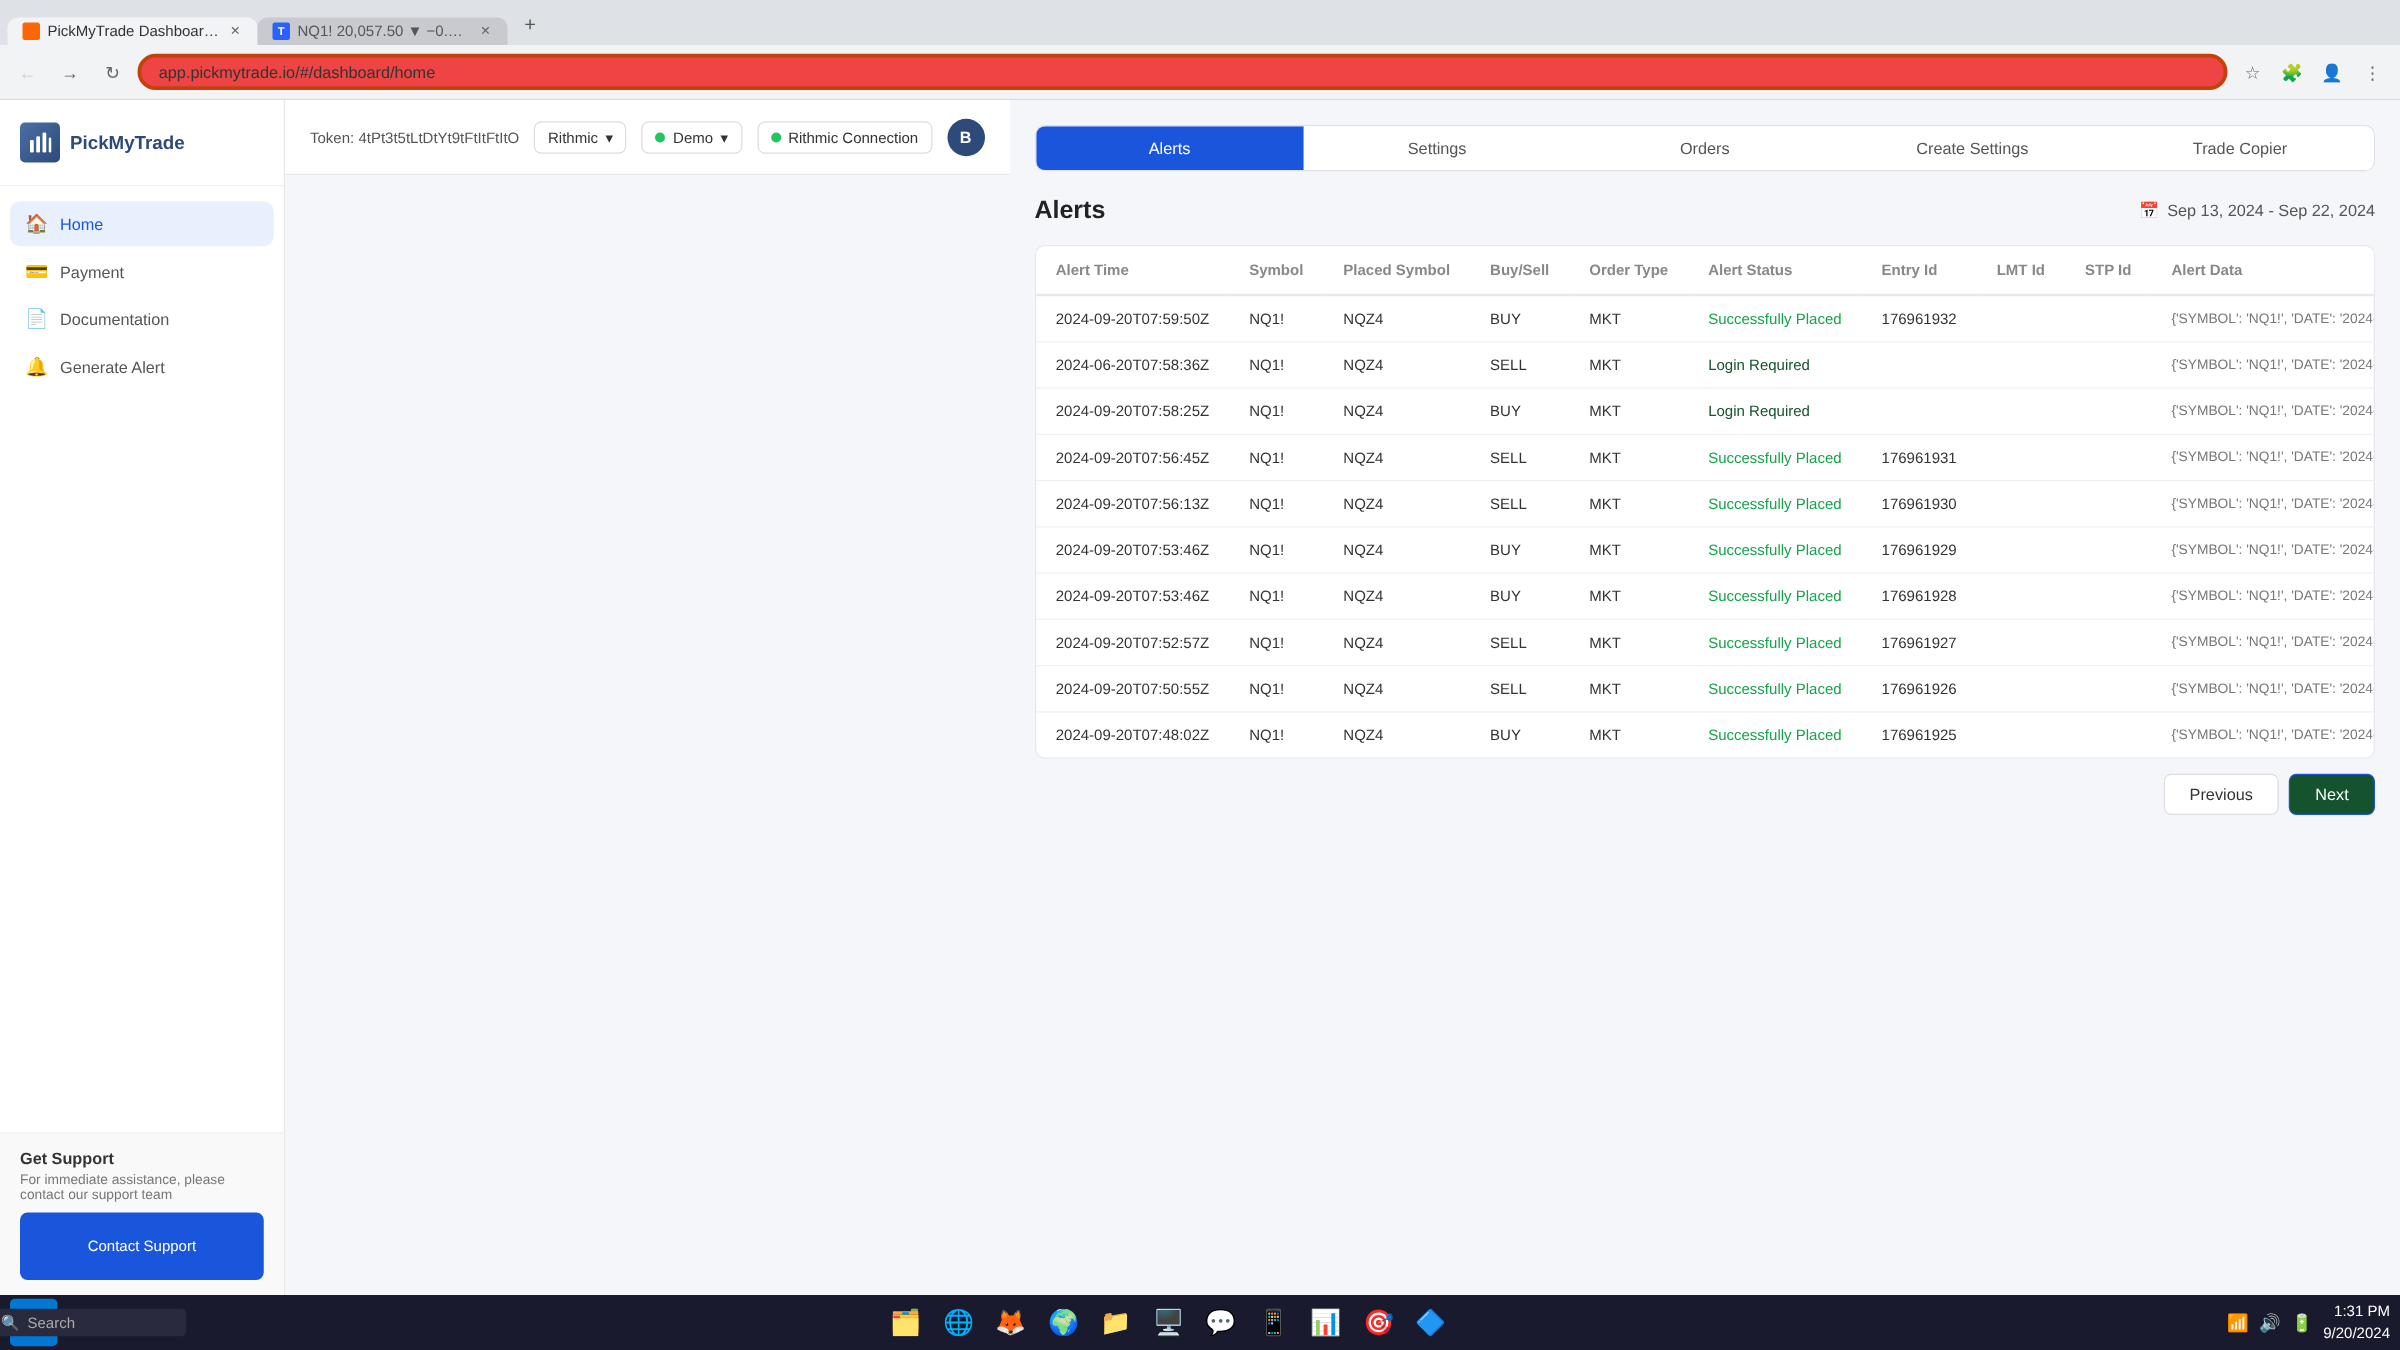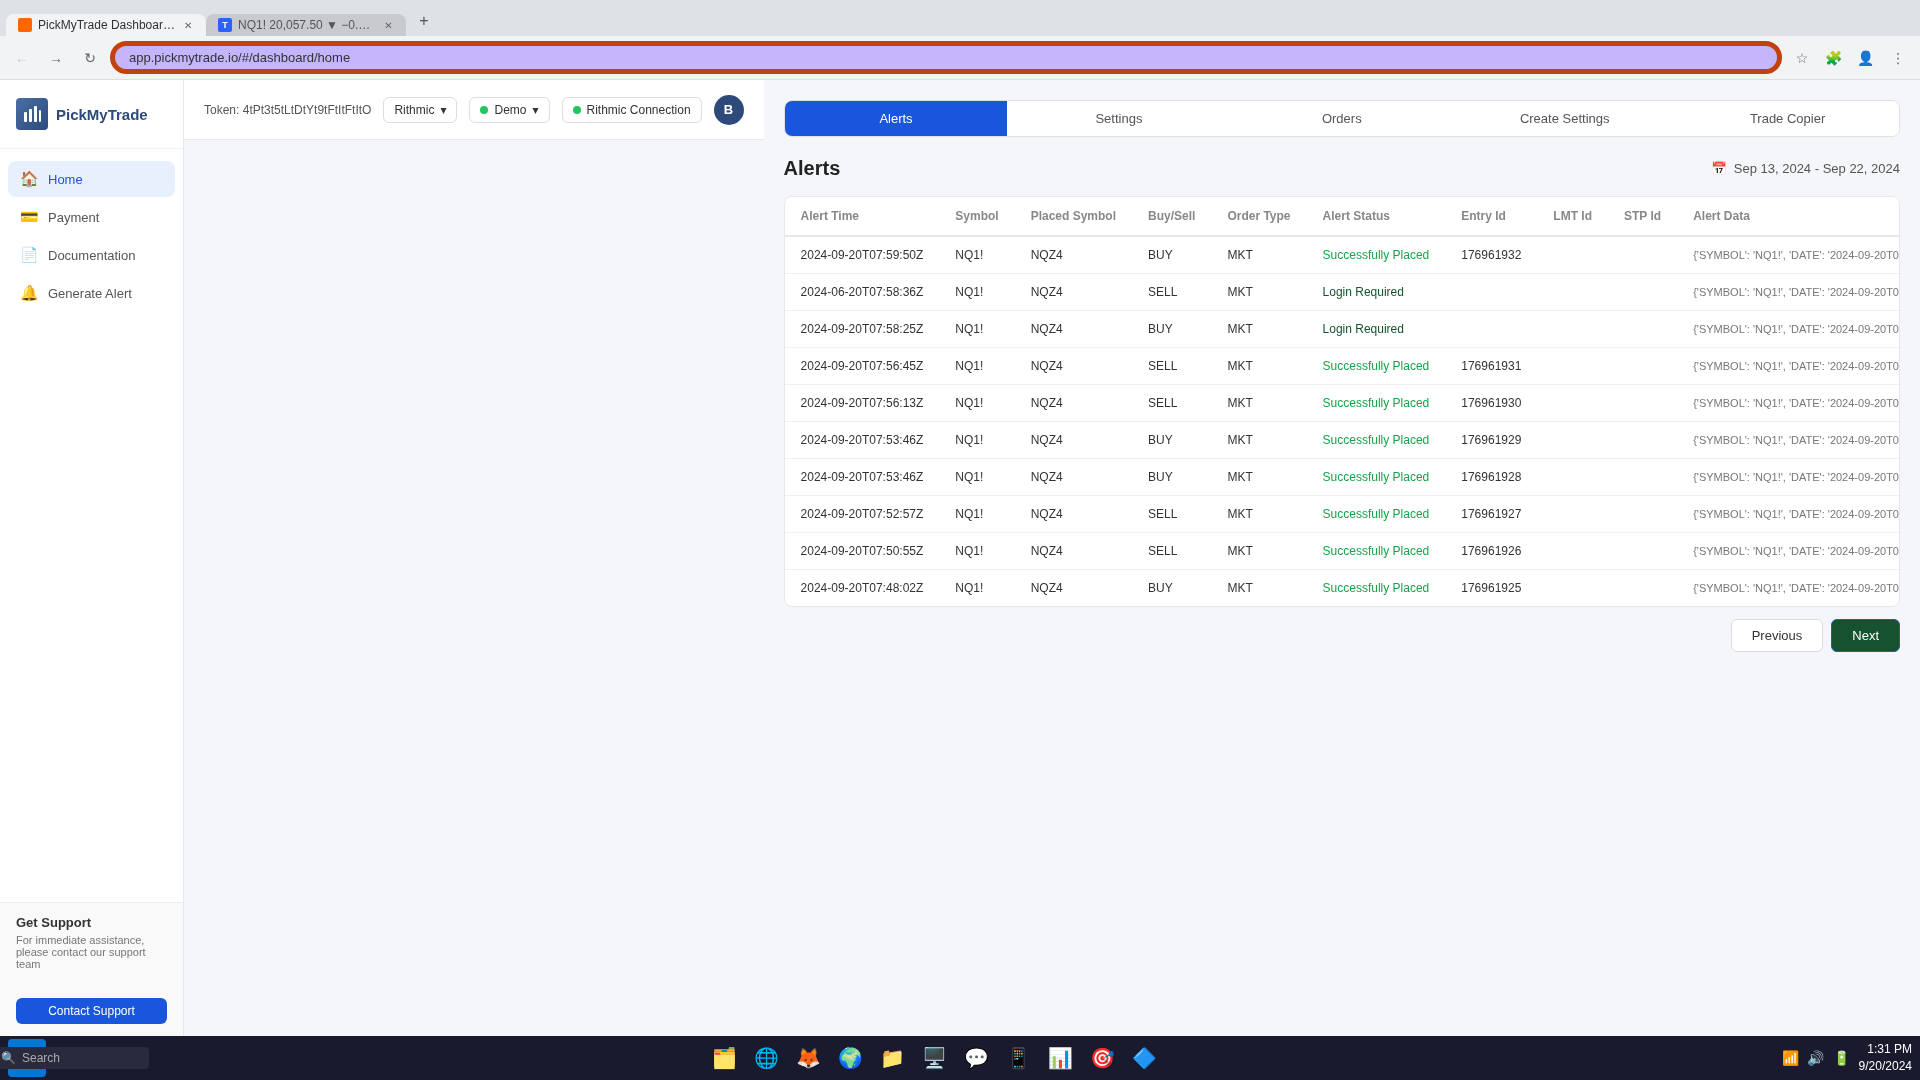--- a/index.html
+++ b/index.html
@@ -12,40 +12,40 @@
     .browser-tab.active { background: #f1f3f4; }
     .browser-tab.inactive { background: #c8cad0; color: #555; }
     .tab-favicon { width: 14px; height: 14px; background: #4285f4; border-radius: 50%; flex-shrink: 0; }
     .tab-favicon.orange { background: #ff6600; border-radius: 2px; }
     .tab-close { width: 14px; height: 14px; cursor: pointer; display: flex; align-items: center; justify-content: center; border-radius: 50%; font-size: 10px; color: #666; }
     .tab-new { width: 28px; height: 28px; display: flex; align-items: center; justify-content: center; border-radius: 50%; cursor: pointer; font-size: 16px; color: #555; margin-left: 4px; align-self: center; }
 
     .browser-toolbar { background: #f1f3f4; display: flex; align-items: center; padding: 4px 8px; gap: 6px; height: 44px; border-bottom: 1px solid #ddd; }
     .nav-btn { width: 28px; height: 28px; border-radius: 50%; display: flex; align-items: center; justify-content: center; cursor: pointer; color: #666; font-size: 14px; border: none; background: none; }
     .nav-btn.disabled { color: #ccc; cursor: default; }
-    .address-bar { flex: 1; background: #c4b5fd; border: 5px solid #c2410c; border-radius: 20px; padding: 4px 14px; font-size: 13px; color: #333; display: flex; align-items: center; }
+    .address-bar { flex: 1; background: #ef4444; border: 3px solid #c2410c; border-radius: 20px; padding: 4px 14px; font-size: 13px; color: #333; display: flex; align-items: center; }
     .browser-icons { display: flex; align-items: center; gap: 4px; }
     .browser-icon { width: 28px; height: 28px; display: flex; align-items: center; justify-content: center; cursor: pointer; border-radius: 50%; color: #666; font-size: 14px; }
 
     
     .app-wrapper { display: flex; flex: 1; overflow: hidden; }
 
     
-    .sidebar { width: 184px; background: white; border-right: 1px solid #e8e8e8; display: flex; flex-direction: column; padding: 0; flex-shrink: 0; }
+    .sidebar { width: 228px; background: white; border-right: 1px solid #e8e8e8; display: flex; flex-direction: column; padding: 0; flex-shrink: 0; }
     .sidebar-logo { display: flex; align-items: center; gap: 8px; padding: 18px 16px; border-bottom: 1px solid #f0f0f0; }
     .logo-icon { width: 32px; height: 32px; background: linear-gradient(135deg, #4a6fa5, #2d4a7a); border-radius: 4px; display: flex; align-items: center; justify-content: center; color: white; font-size: 10px; font-weight: bold; }
     .logo-text { font-size: 15px; font-weight: 700; color: #2d4a7a; }
     .sidebar-nav { flex: 1; padding: 12px 8px; }
     .nav-item { display: flex; align-items: center; gap: 10px; padding: 9px 12px; border-radius: 8px; cursor: pointer; color: #555; font-size: 13px; margin-bottom: 2px; }
     .nav-item.active { background: #e8f0fe; color: #1a56db; }
     .nav-icon { font-size: 15px; width: 18px; text-align: center; }
     .sidebar-support { padding: 12px 16px; background: #f9f9f9; border-top: 1px solid #eee; }
     .support-title { font-weight: 600; font-size: 13px; color: #333; margin-bottom: 4px; }
     .support-text { font-size: 11px; color: #777; margin-bottom: 8px; }
-    .support-btn { background: #1a56db; color: white; border: none; border-radius: 6px; padding: 6px 12px; font-size: 12px; cursor: pointer; width: 100%; margin-top: 20px; }
+    .support-btn { background: #1a56db; color: white; border: none; border-radius: 6px; padding: 20px 12px; font-size: 12px; cursor: pointer; width: 100%; }
 
     
     .main-content { flex: 1; display: flex; flex-direction: row; overflow: hidden; }
 
     
     .top-header { background: white; border-bottom: 1px solid #e8e8e8; padding: 12px 20px; display: flex; align-items: center; justify-content: flex-end; gap: 12px; height: 60px; }
     .token-info { font-size: 12px; color: #555; }
     .token-label { font-weight: 500; }
     .broker-select { border: 1px solid #ddd; border-radius: 6px; padding: 5px 10px; font-size: 12px; cursor: pointer; display: flex; align-items: center; gap: 6px; }
     .demo-badge { display: flex; align-items: center; gap: 6px; border: 1px solid #ddd; border-radius: 6px; padding: 5px 10px; font-size: 12px; }

